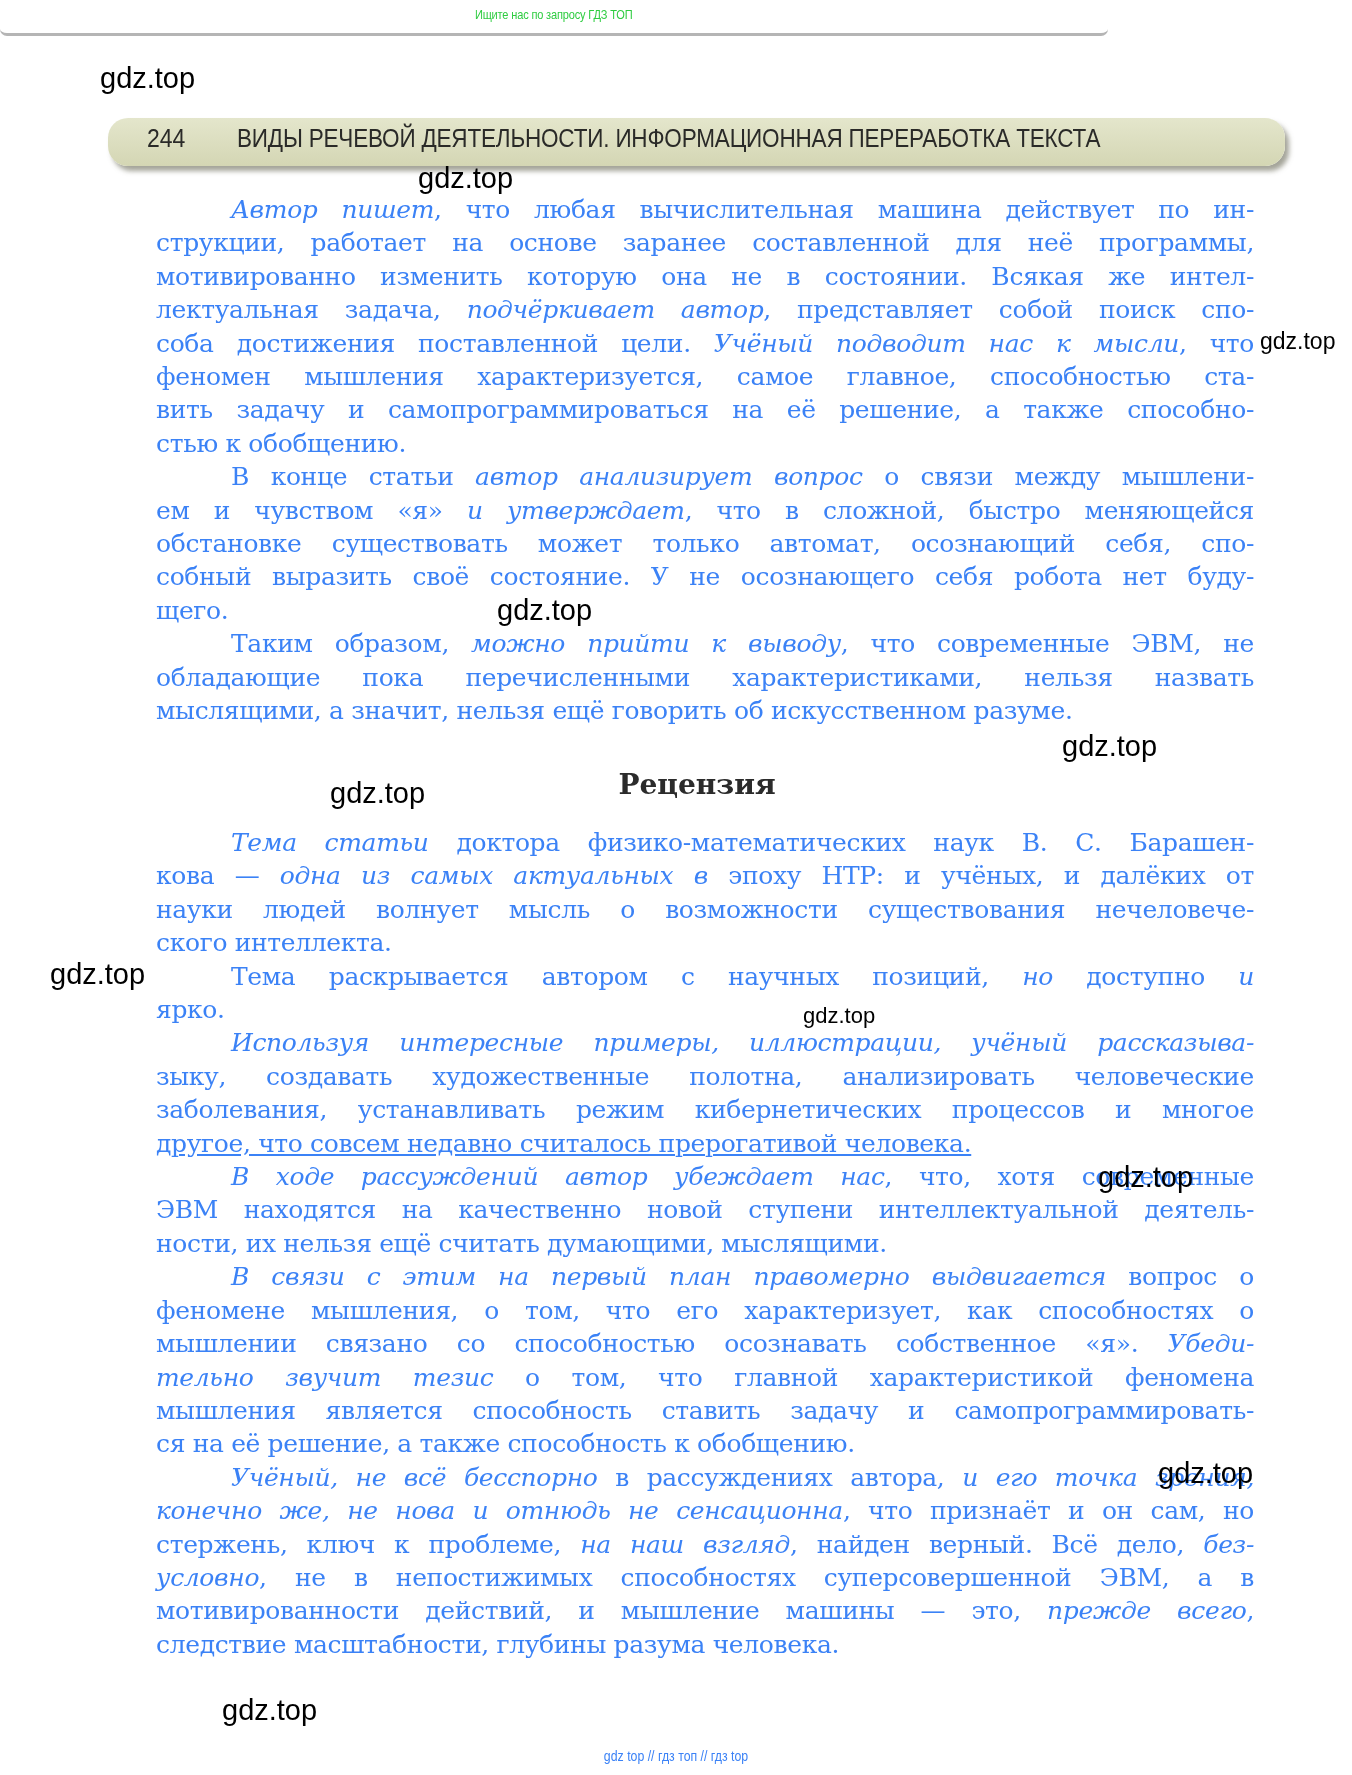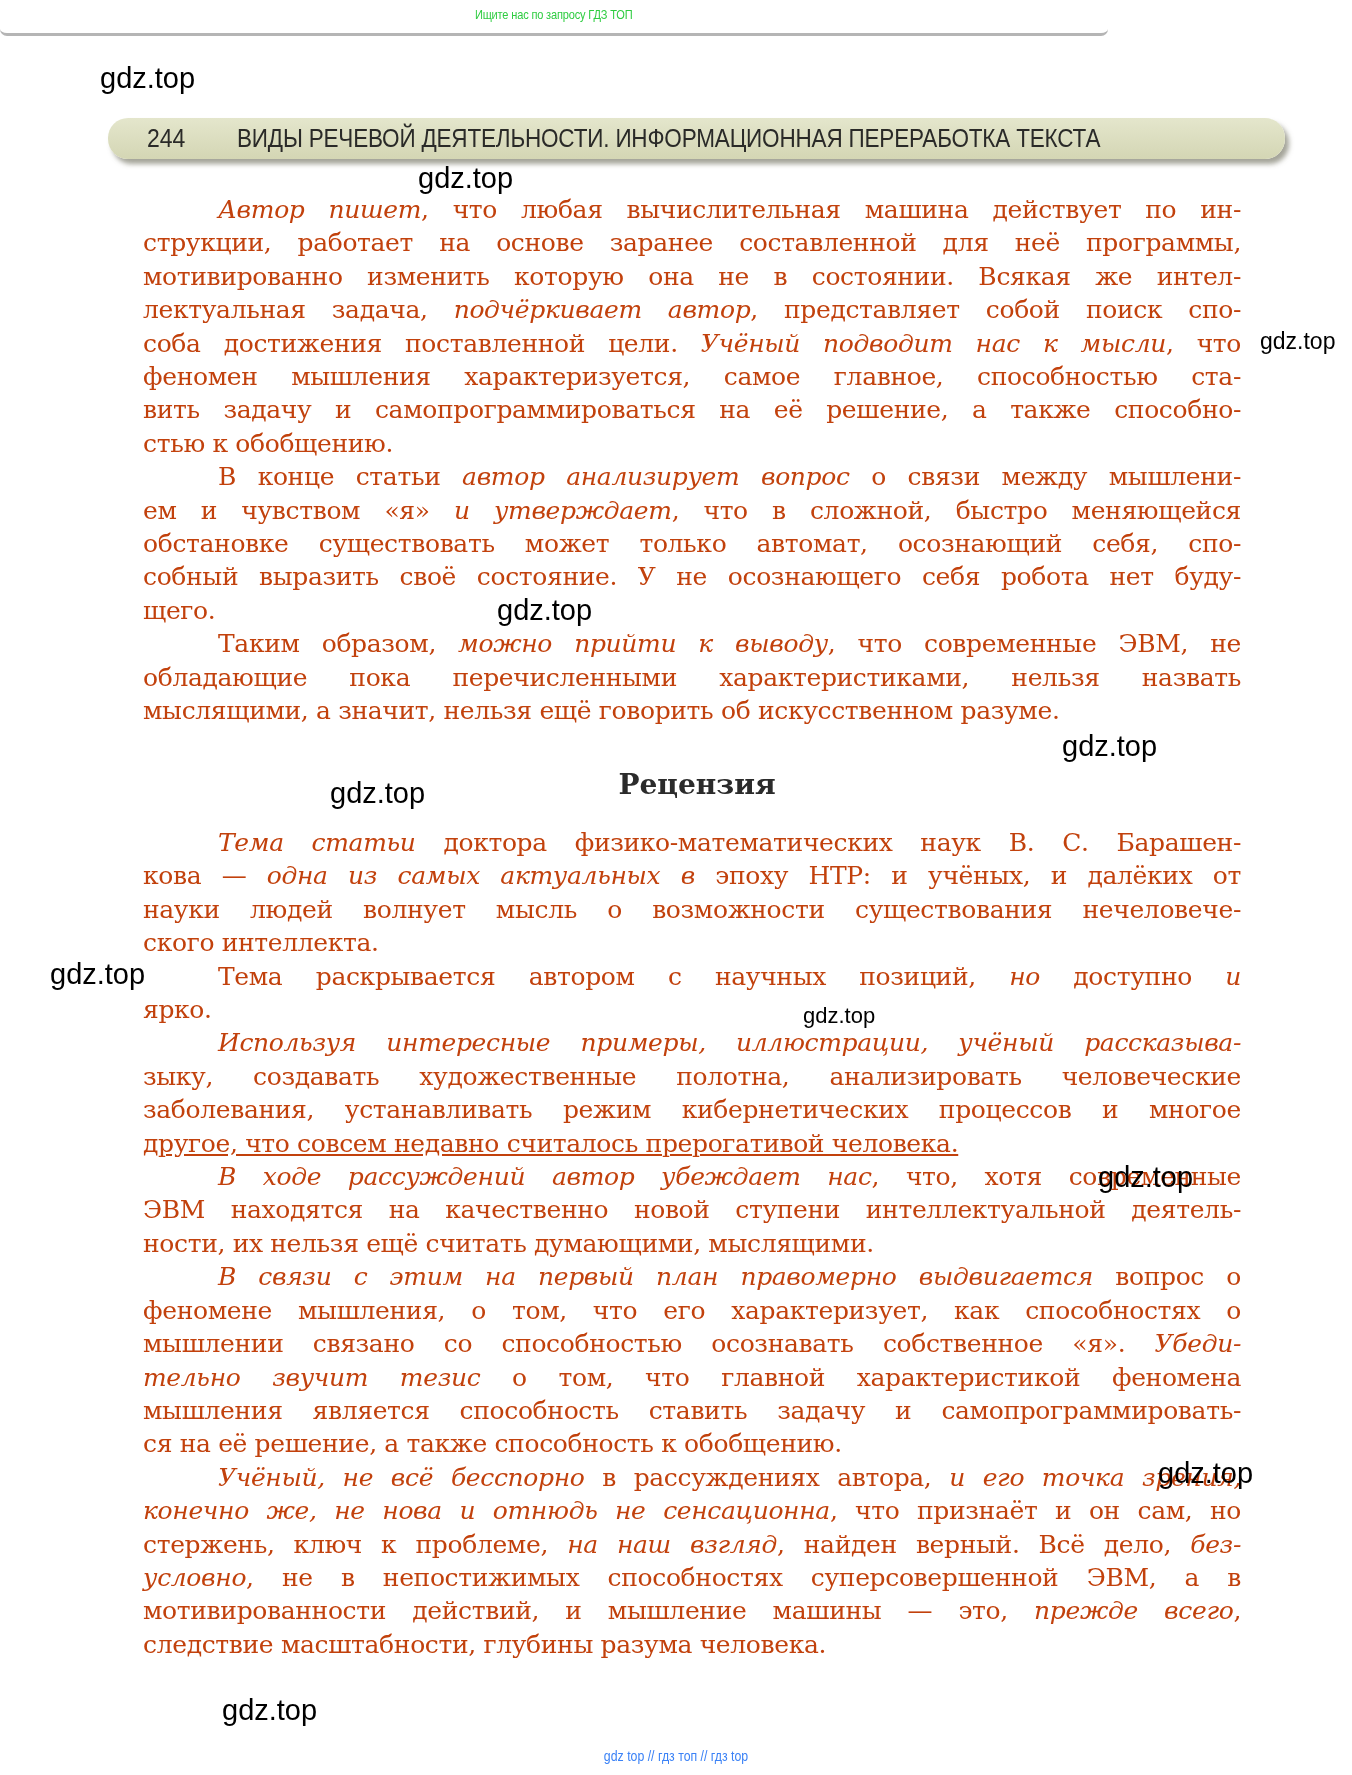--- a/index.html
+++ b/index.html
@@ -12,40 +12,40 @@
     display: inline-block; margin-top: 7px;
     font-family: "Liberation Sans", sans-serif; font-size: 13px; color: #2ecc40;
     transform: scaleX(0.85); letter-spacing: -0.2px;
   }
   .wm {
     position: absolute; font-family: "Liberation Sans", sans-serif; color: #000;
     font-size: 29px; line-height: 1; white-space: nowrap;
   }
   .wm.small { font-size: 22px; }
   .header-bar {
-    position: absolute; left: 108px; top: 118px; width: 1177px; height: 41px;
+    position: absolute; left: 108px; top: 118px; width: 1177px; height: 48px;
     border-radius: 20px;
     background: linear-gradient(#e4e6cc, #d4d6b4);
     box-shadow: 4px 5px 5px rgba(90,90,70,0.55);
   }
   .header-bar .pg {
     position: absolute; left: 39px; top: 6px;
     font-family: "Liberation Sans", sans-serif; font-size: 25px; color: #2a2a28;
     transform: scaleX(0.92); transform-origin: left;
   }
   .header-bar .title {
     position: absolute; left: 129px; top: 6px;
     font-family: "Liberation Sans", sans-serif; font-size: 25px; color: #2a2a28;
     white-space: nowrap; transform: scaleX(0.9); transform-origin: left;
     letter-spacing: -0.2px;
   }
   .text {
-    position: absolute; left: 143px; width: 1098px;
+    position: absolute; left: 156px; width: 1098px;
     font-family: "DejaVu Serif", "Liberation Serif", serif;
-    font-size: 25px; line-height: 33.4px; color: #c2410c;
+    font-size: 25px; line-height: 33.4px; color: #3b82f6;
     text-align: justify; letter-spacing: -0.35px;
   }
   .text p { margin: 0; text-indent: 75px; }
   .text .line { display: block; text-align-last: justify; white-space: nowrap; }
   .text .line.last { text-align-last: left; }
   .text i { font-style: italic; }
   .heading {
     position: absolute; left: 0; width: 1394px; top: 768px; text-align: center;
     font-family: "DejaVu Serif", "Liberation Serif", serif; font-weight: bold;
     font-size: 28px; color: #2b2b2b;

